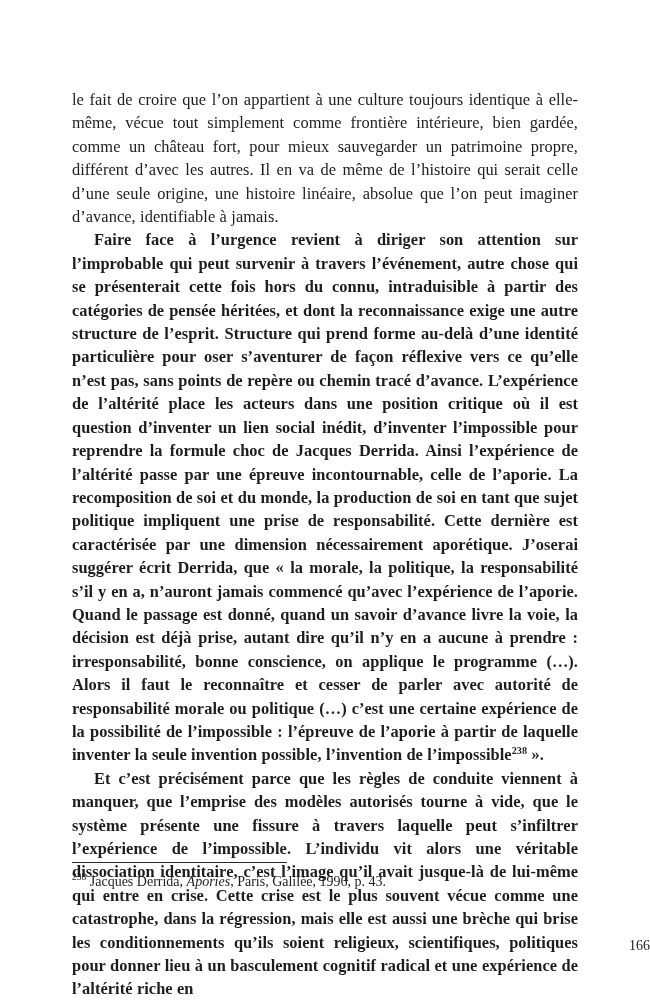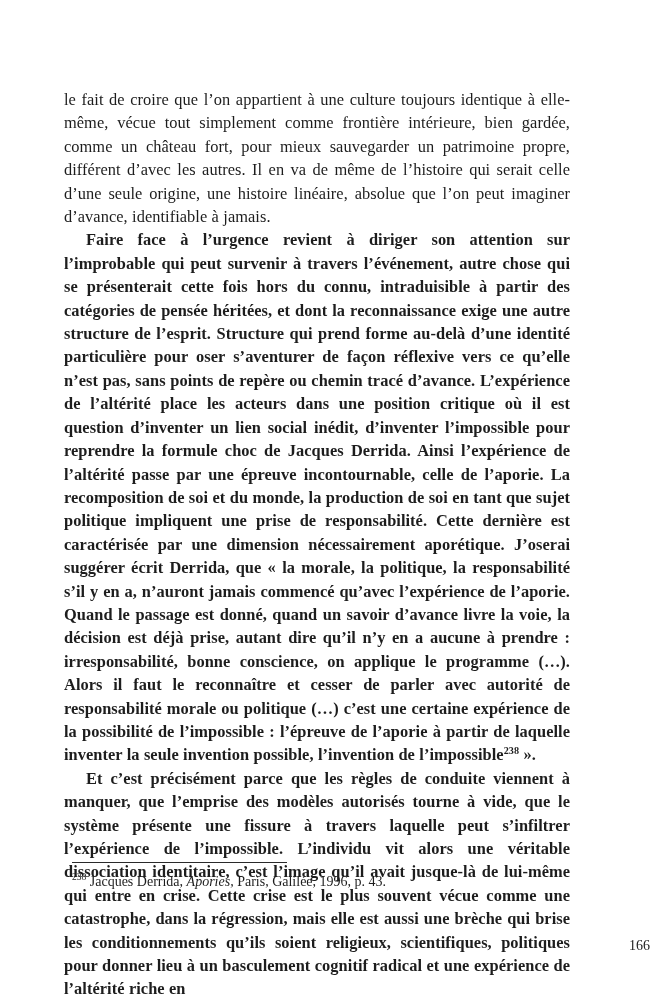--- a/index.html
+++ b/index.html
@@ -20,21 +20,21 @@
     position: absolute;
     left: 0;
     top: 0;
     width: 650px;
     height: 1007px;
     background: #ffffff;
   }
 
   .text-block {
     position: absolute;
-    left: 64px;
+    left: 72px;
     top: 88px;
     width: 506px;
   }
 
   p.body-par {
     margin: 0;
     text-align: justify;
     text-justify: inter-word;
     font-size: 16.4px;
     line-height: 23.4px;

